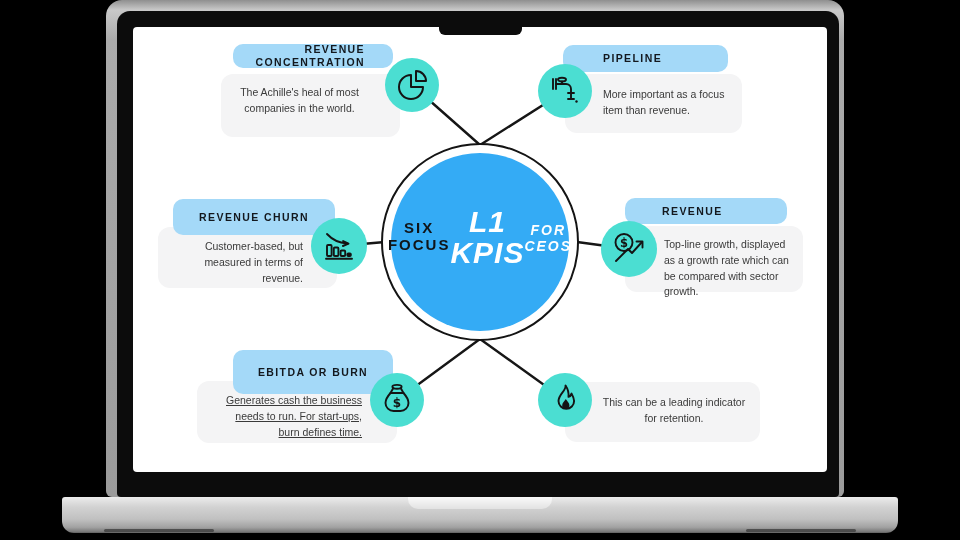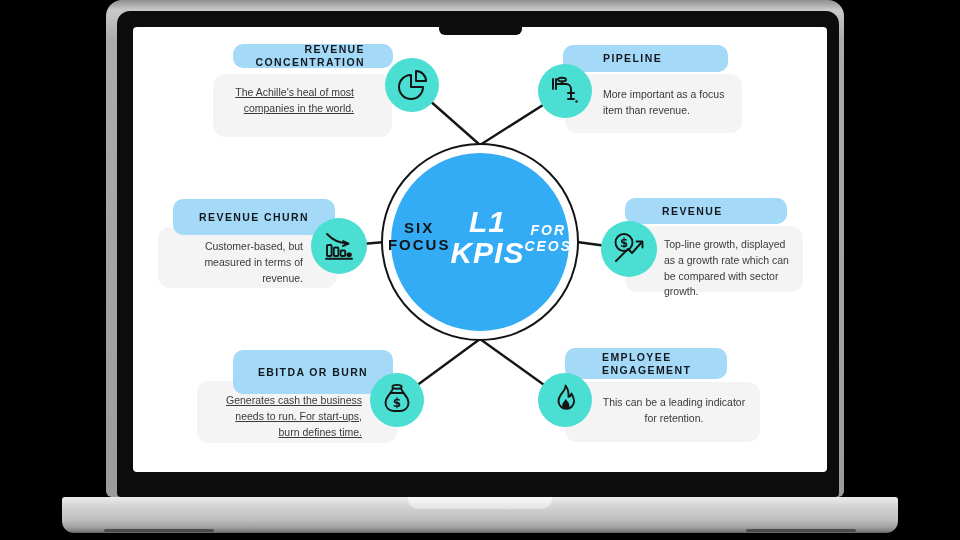--- a/index.html
+++ b/index.html
@@ -42,26 +42,26 @@
   
   .pill{position:absolute;background:#a4d9f8;border-radius:10px;display:flex;align-items:center;
         font-size:10.5px;font-weight:bold;letter-spacing:1.4px;color:#13181e;line-height:1.2;}
   .body{position:absolute;background:#f4f4f5;border-radius:12px;font-size:10.5px;color:#3a3a3a;
         line-height:1.5;}
   .iconc{position:absolute;border-radius:50%;background:#4bded2;display:flex;align-items:center;
          justify-content:center;}
   .iconc svg{display:block;}
   .ic54{width:54px;height:54px;} .ic56{width:56px;height:56px;}
   .t-right{justify-content:flex-end;text-align:right;}
-  .t-left{justify-content:flex-start;text-align:left;}
+  .t-left{justify-content:flex-start;text-align:right;}
   .t-center{justify-content:center;text-align:center;}
 
   
   .p1{left:100px;top:17px;width:160px;height:24px;padding-right:28px;}
-  .b1{left:80px;top:47px;width:179px;height:63px;padding:11px 38px 0 16px;text-align:right;text-decoration:underline;}
+  .b1{left:88px;top:47px;width:179px;height:63px;padding:11px 38px 0 16px;text-align:center;}
   .i1{left:252px;top:31px;}
   
   .p2{left:430px;top:18px;width:165px;height:27px;padding-left:40px;}
   .b2{left:432px;top:47px;width:177px;height:59px;padding:13px 10px 0 38px;text-align:left;}
   .i2{left:405px;top:37px;}
   
   .p3{left:40px;top:172px;width:162px;height:36px;}
   .b3{left:25px;top:200px;width:179px;height:61px;padding:12px 34px 0 12px;text-align:right;}
   .i3{left:178px;top:191px;}
   
@@ -147,21 +147,20 @@
     <div class="iconc ic54 i5">
       <svg width="40" height="40" viewBox="0 0 40 40" fill="none" stroke="#141414" stroke-width="1.9" stroke-linecap="round" stroke-linejoin="round">
         <ellipse cx="20" cy="6.8" rx="4.6" ry="1.9"></ellipse>
         <path d="M16.2 8.2 L13.5 13 M23.8 8.2 L26.5 13"></path>
         <path d="M13.5 13 h13 c3 3.4 5 6.6 5 9.9 A8.1 8.1 0 0 1 23.4 31 h-6.8 A8.1 8.1 0 0 1 8.5 22.9 C8.5 19.6 10.5 16.4 13.5 13 Z"></path>
         <text x="20" y="26.5" font-size="12" font-weight="bold" text-anchor="middle" fill="#141414" stroke="none" font-family="DejaVu Sans, sans-serif">$</text>
       </svg>
     </div>
 
     <div class="body b6">This can be a leading indicator for retention.</div>
-    <div class="pill p6 t-left">EMPLOYEE ENGAGEMENT</div>
     <div class="iconc ic54 i6">
       <svg width="40" height="40" viewBox="0 0 40 40" fill="none" stroke="#141414" stroke-width="1.9" stroke-linecap="round" stroke-linejoin="round">
         <path d="M20.5 5.5 C21.5 10.5 13.5 14 13.5 21 a7.8 7.8 0 0 0 15.6 0 c0-3-1.2-5-2.6-7.4 -0.6 1.9-1.6 2.9-3 3.3 0.4-4-0.8-8.2-3-11.4 Z"></path>
         <path d="M20.8 19 c2.1 2.9 3.6 4.1 3.6 6.4 a3.6 3.6 0 0 1 -7.2 0 c0-2.3 1.5-3.5 3.6-6.4 Z" fill="#141414" stroke="none"></path>
       </svg>
     </div>
 
     <div class="hub">
       <div class="hub-inner">
         <div class="hub-top">SIX FOCUS</div>

